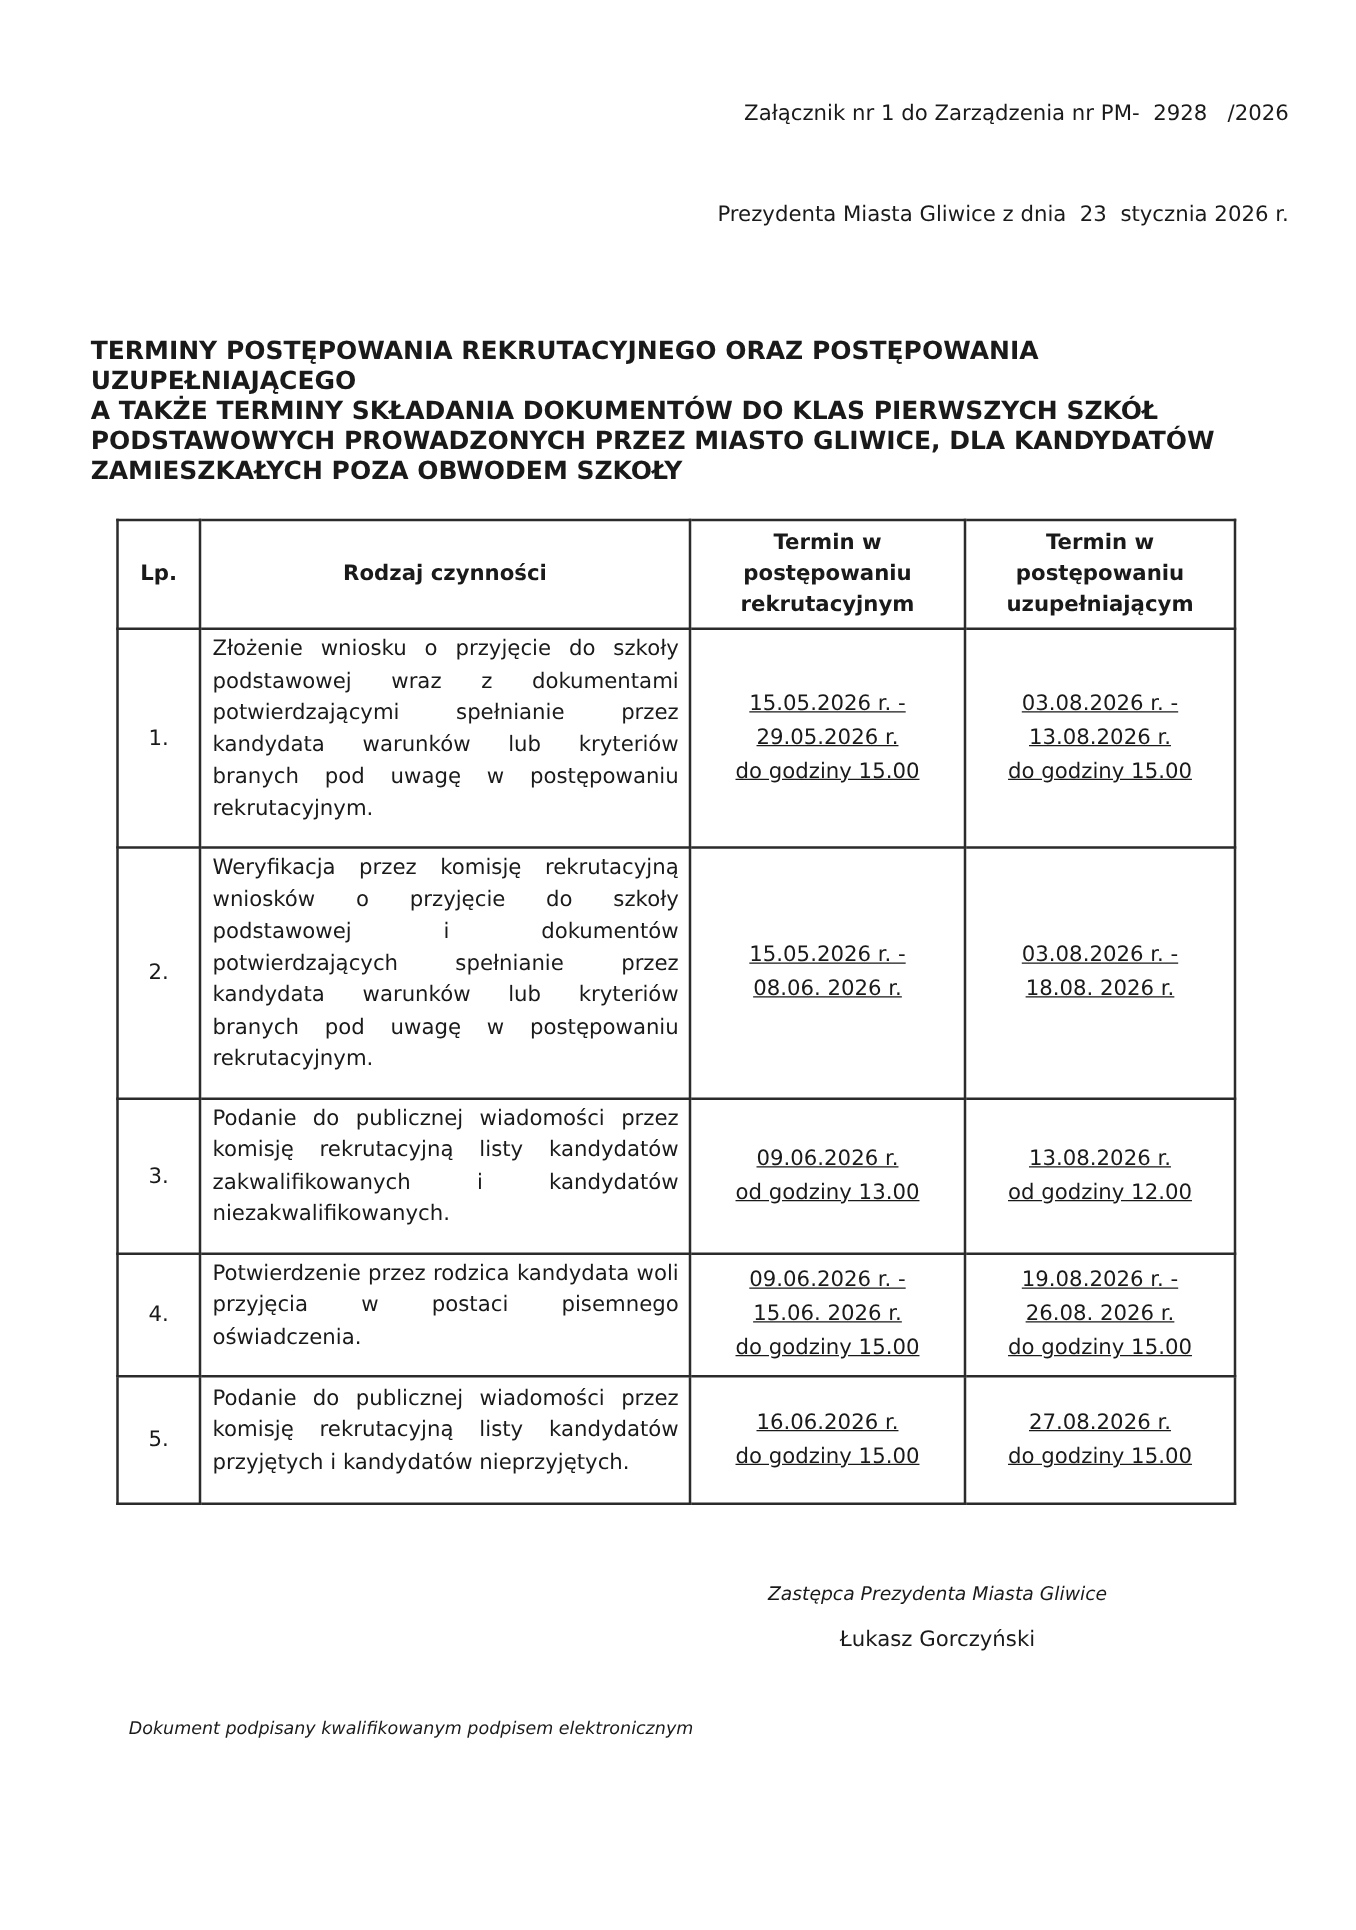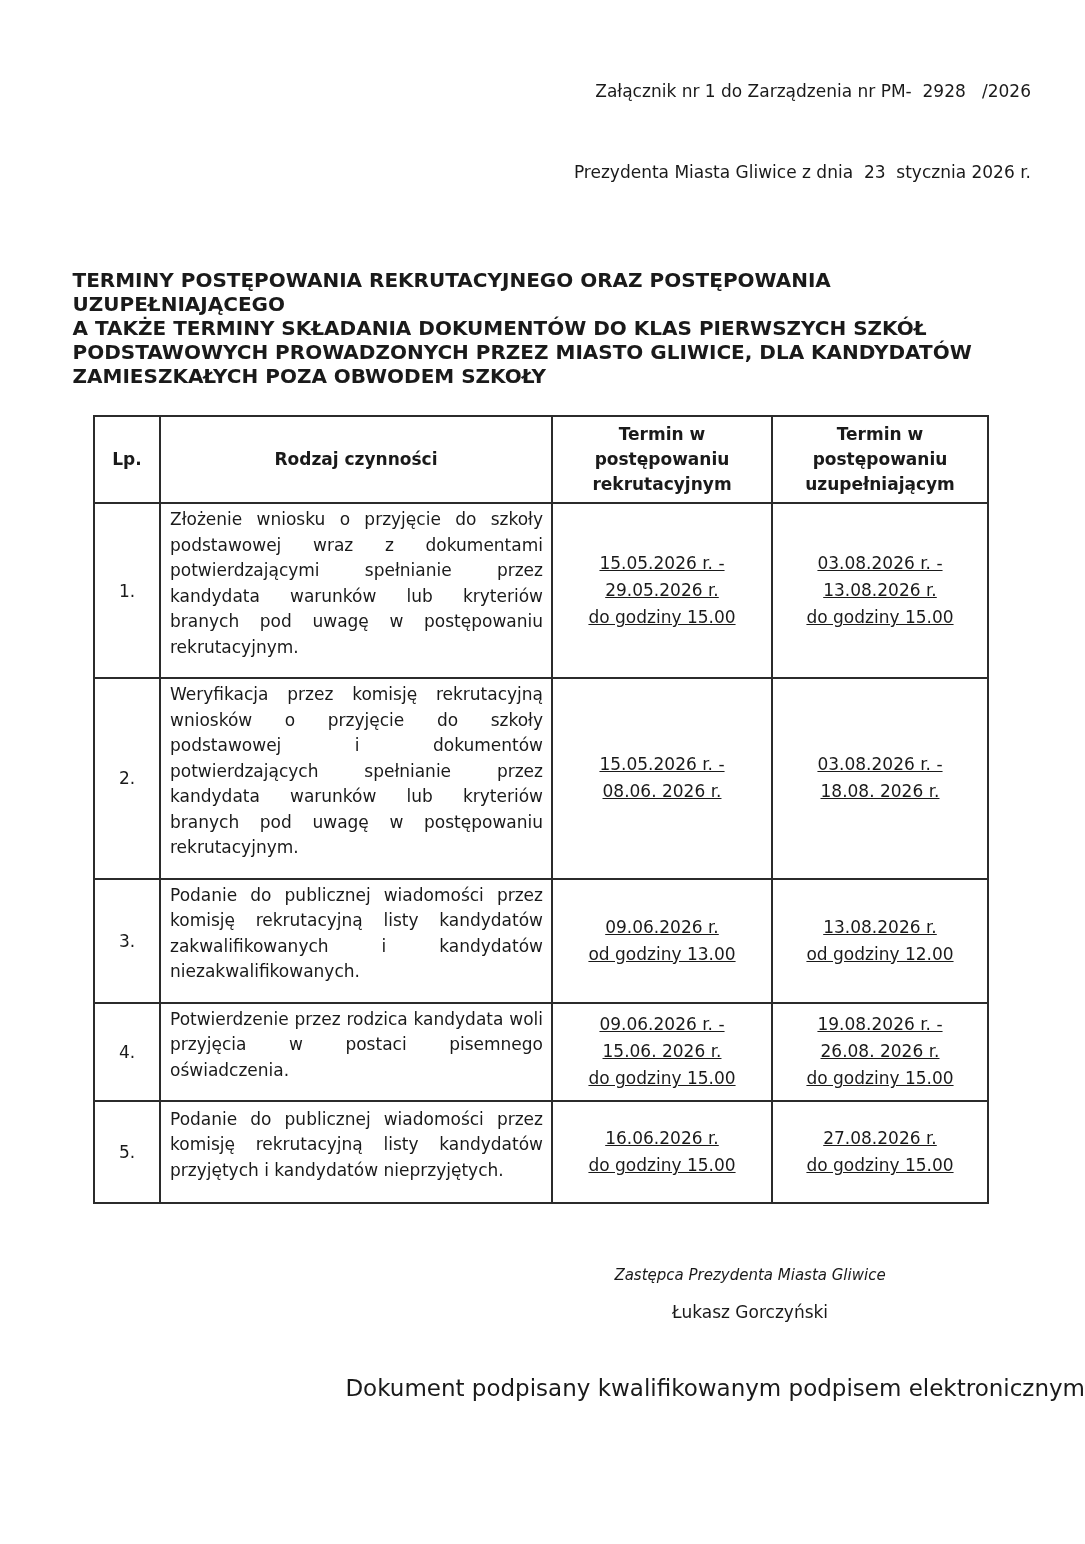--- a/index.html
+++ b/index.html
@@ -92,22 +92,22 @@
     font-style: italic;
   }
   .signature-name {
     margin-top: 15px;
     font-size: 17px;
     font-weight: normal;
     line-height: 22px;
   }
   .footer-note {
     margin: 52px 0 0 103px;
-    font-size: 23px;
-    text-align: right;
+    font-size: 14px;
+    font-style: italic;
   }
 </style>
 </head>
 <body>
 
 <div class="page">
 
   <div class="corner-header">
     <div>Załącznik nr 1 do Zarządzenia nr PM-  2928   /2026</div>
     <div>Prezydenta Miasta Gliwice z dnia  23  stycznia 2026 r.</div>

